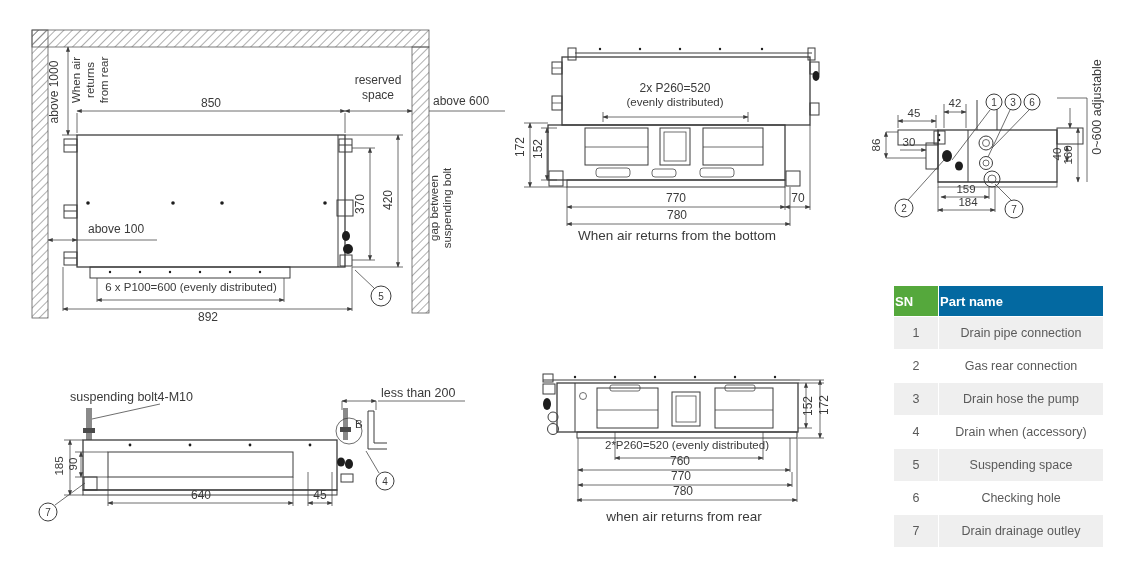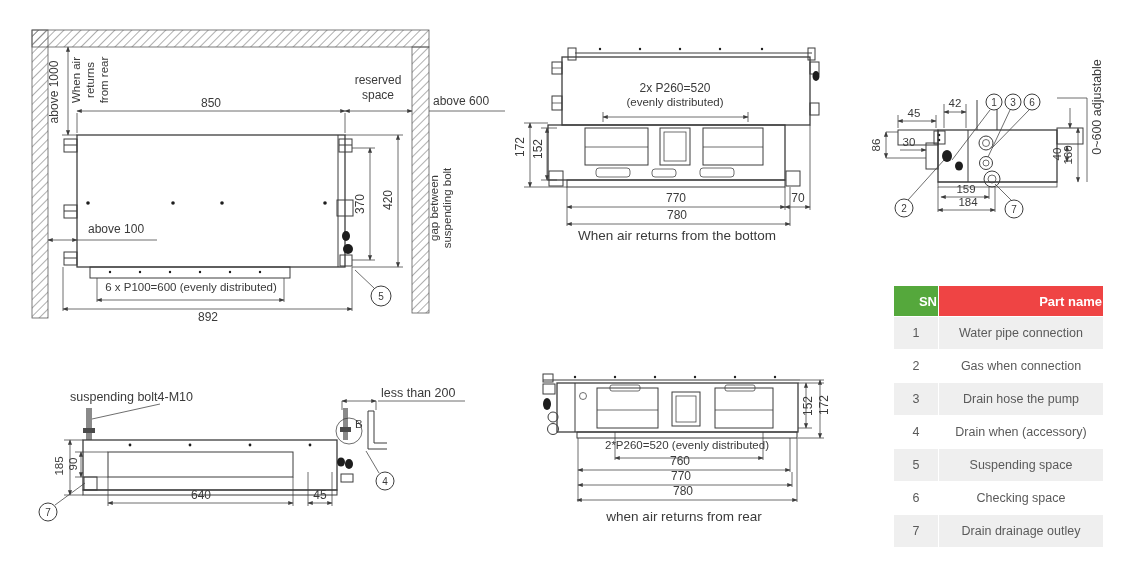--- a/index.html
+++ b/index.html
@@ -12,21 +12,21 @@
   .tl{stroke:#3d3d3d;stroke-width:.75;fill:none;}
   .blk{fill:#1d1d1d;stroke:none;}
   .mid{text-anchor:middle;}
   .small{font-size:11.5px;}
   .cap{font-size:13.5px;}
   .cnum{font-size:10px;text-anchor:middle;}
   .callout{fill:#fff;stroke:#3d3d3d;stroke-width:1;}
   .parts{position:absolute;left:893px;top:285px;width:211px;border-collapse:collapse;
          table-layout:fixed;}
   .parts th{height:28px;font-size:13px;font-weight:bold;color:#fff;border:1.5px solid #fff;
-            text-align:right;}
+            text-align:left;}
   .parts td{height:30px;font-size:12.5px;color:#5a5a5a;border:1.5px solid #fff;
             text-align:center;background:#fff;}
   .parts tbody tr:nth-child(odd) td{background:#efefef;}
   .parts .sn{width:42px;}
 </style>
 </head>
 <body>
 
 <div class="canvas">
 <svg width="1140" height="586" viewBox="0 0 1140 586">
@@ -368,47 +368,47 @@
     <text x="683" y="495" class="mid">780</text>
     <line x1="577" y1="500" x2="797" y2="500" class="tl" marker-start="url(#arr)" marker-end="url(#arr)"></line>
     <text x="684" y="521" class="mid cap">when air returns from rear</text>
   </g>
 </svg>
 
 <table class="parts">
   <thead>
     <tr>
       <th class="sn" style="background:#55a83c">SN</th>
-      <th style="background:#ef4444">Part name</th>
+      <th style="background:#0369a1">Part name</th>
     </tr>
   </thead>
   <tbody>
     <tr>
       <td class="sn">1</td>
-      <td>Water pipe connection</td>
+      <td>Drain pipe connection</td>
         </tr>
     <tr>
       <td class="sn">2</td>
-      <td>Gas when connection</td>
+      <td>Gas rear connection</td>
         </tr>
     <tr>
       <td class="sn">3</td>
       <td>Drain hose the pump</td>
         </tr>
     <tr>
       <td class="sn">4</td>
       <td>Drain when (accessory)</td>
         </tr>
     <tr>
       <td class="sn">5</td>
       <td>Suspending space</td>
         </tr>
     <tr>
       <td class="sn">6</td>
-      <td>Checking space</td>
+      <td>Checking hole</td>
         </tr>
     <tr>
       <td class="sn">7</td>
       <td>Drain drainage outley</td>
         </tr>
   </tbody>
 </table>
 </div>
 
 </body></html>

